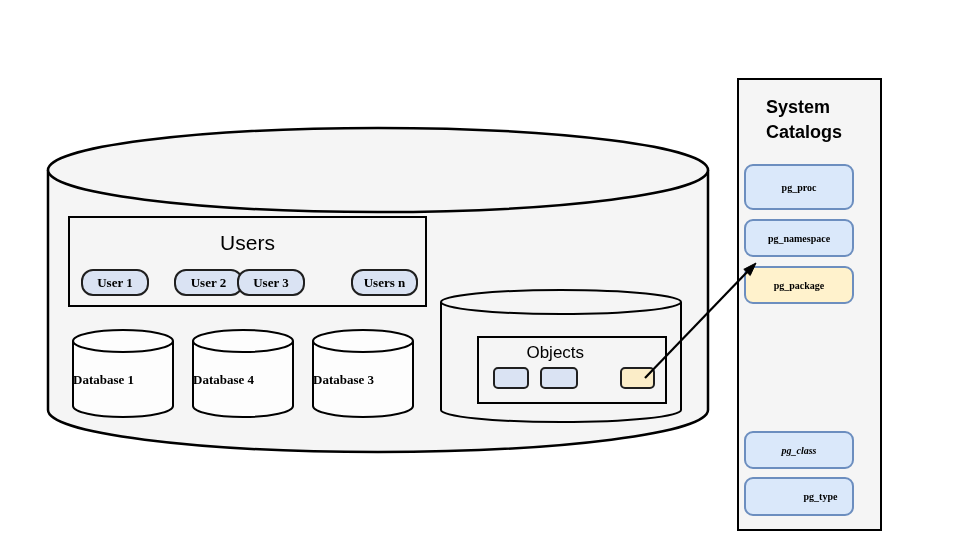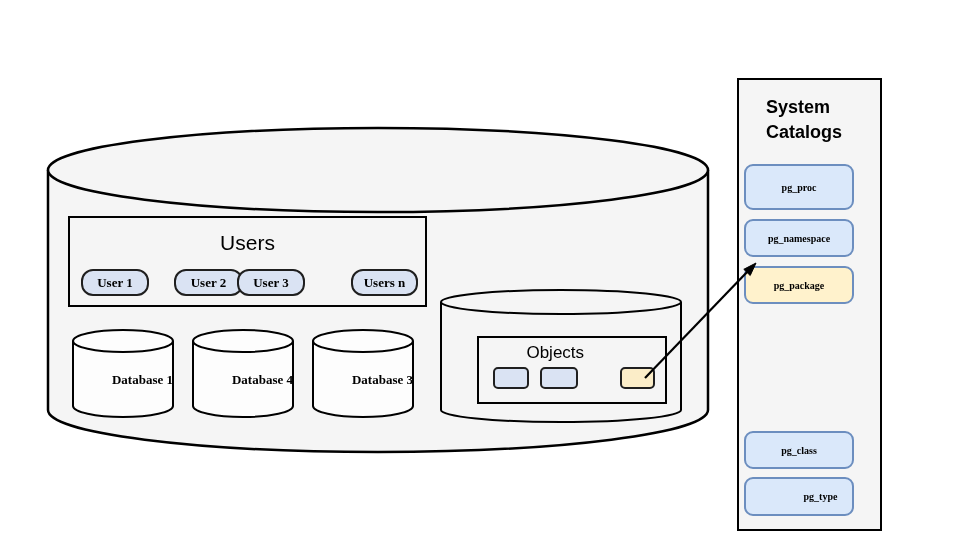--- a/index.html
+++ b/index.html
@@ -30,21 +30,21 @@
     display:flex;align-items:center;justify-content:center;
     font-family:"Liberation Serif",serif;font-weight:bold;font-size:13px;
   }
   .u1{left:11px;width:68px;}
   .u2{left:104px;width:69px;}
   .u3{left:167px;width:68px;}
   .un{left:281px;width:67px;}
 
   
   .db-label{
-    position:absolute;top:372px;width:100px;text-align:right;z-index:2;
+    position:absolute;top:372px;width:100px;text-align:left;z-index:2;
     font-family:"Liberation Serif",serif;font-weight:bold;font-size:13px;
   }
   .db1{left:73px;} .db2{left:193px;} .db3{left:313px;}
 
   
   .objects-box{
     position:absolute;left:477px;top:336px;width:190px;height:68px;
     border:2.5px solid #000;box-sizing:border-box;z-index:2;background:transparent;
   }
   .objects-title{
@@ -71,21 +71,21 @@
   .cat-btn{
     position:absolute;left:5px;width:110px;box-sizing:border-box;
     background:#dae8fa;border:2px solid #6c8ebf;border-radius:9px;
     display:flex;align-items:center;justify-content:center;
     font-family:"Liberation Serif",serif;font-weight:bold;font-size:10px;
   }
   .cat-highlight{background:#fff2cc;}
   .p1{top:84px;height:46px;}
   .p2{top:139px;height:38px;}
   .p3{top:186px;height:38px;text-align:right;}
-  .p4{top:351px;height:38px;}
+  .p4{top:351px;height:38px;font-style:italic;}
   .p5{top:397px;height:39px;padding-left:43px;}
 </style>
 </head>
 <body>
 
 <div id="stage">
 
   <svg class="layer" width="960" height="540" viewBox="0 0 960 540">
 
     <g>

